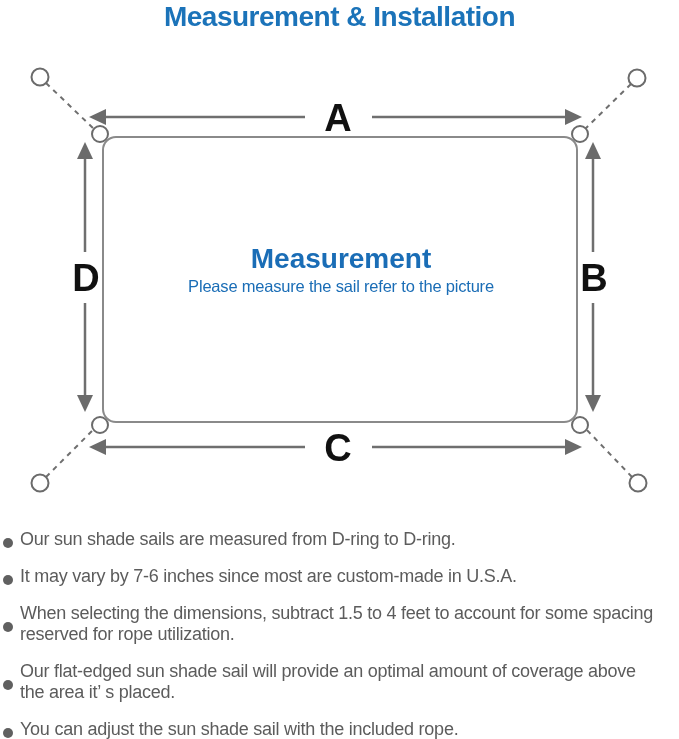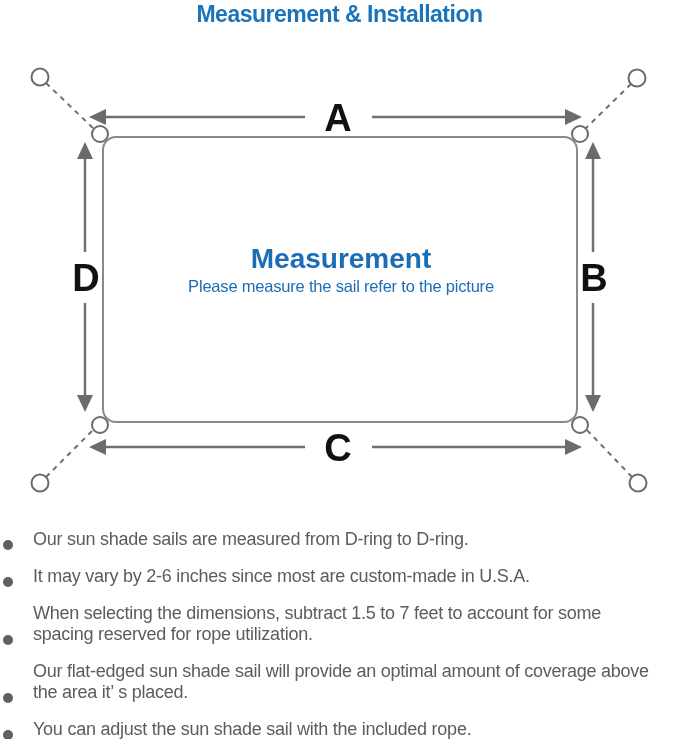--- a/index.html
+++ b/index.html
@@ -9,21 +9,21 @@
     height: 739px;
     background: #ffffff;
     overflow: hidden;
     font-family: "Liberation Sans", "DejaVu Sans", sans-serif;
   }
   .page-title {
     position: absolute;
     top: 1px; left: 0; right: 0;
     margin: 0;
     text-align: center;
-    font-size: 23px;
+    font-size: 28px;
     font-weight: 700;
     letter-spacing: -0.5px;
     color: #1b73b9;
   }
   .diagram-svg {
     position: absolute;
     top: 45px; left: 0;
     width: 679px; height: 460px;
   }
   .dim-label {
@@ -45,22 +45,22 @@
     letter-spacing: -0.2px;
   }
   .notes-list {
     position: absolute;
     top: 529px; left: 3px; right: 16px;
     margin: 0; padding: 0;
     list-style: none;
   }
   .note-item {
     display: flex;
-    align-items: flex-end;
-    gap: 20px;
+    align-items: center;
+    gap: 7px;
     margin-bottom: 16px;
   }
   .bullet-dot {
     width: 10px; height: 10px;
     border-radius: 50%;
     background: #606060;
     margin-top: 6px;
     flex: none;
   }
   .note-text {
@@ -137,25 +137,25 @@
     <text class="center-subtitle" x="341" y="292" text-anchor="middle">Please measure the sail refer to the picture</text>
   </svg>
 
   <ul class="notes-list">
     <li class="note-item">
       <span class="bullet-dot"></span>
       <span class="note-text">Our sun shade sails are measured from D-ring to D-ring.</span>
     </li>
     <li class="note-item">
       <span class="bullet-dot"></span>
-      <span class="note-text">It may vary by 2-6 inches since most are custom-made in U.S.A.</span>
+      <span class="note-text">It may vary by 7-6 inches since most are custom-made in U.S.A.</span>
     </li>
     <li class="note-item">
       <span class="bullet-dot"></span>
-      <span class="note-text">When selecting the dimensions, subtract 1.5 to 7 feet to account for some spacing reserved for rope utilization.</span>
+      <span class="note-text">When selecting the dimensions, subtract 1.5 to 4 feet to account for some spacing reserved for rope utilization.</span>
     </li>
     <li class="note-item">
       <span class="bullet-dot"></span>
       <span class="note-text">Our flat-edged sun shade sail will provide an optimal amount of coverage above the area it’ s placed.</span>
     </li>
     <li class="note-item">
       <span class="bullet-dot"></span>
       <span class="note-text">You can adjust the sun shade sail with the included rope.</span>
     </li>
   </ul>

